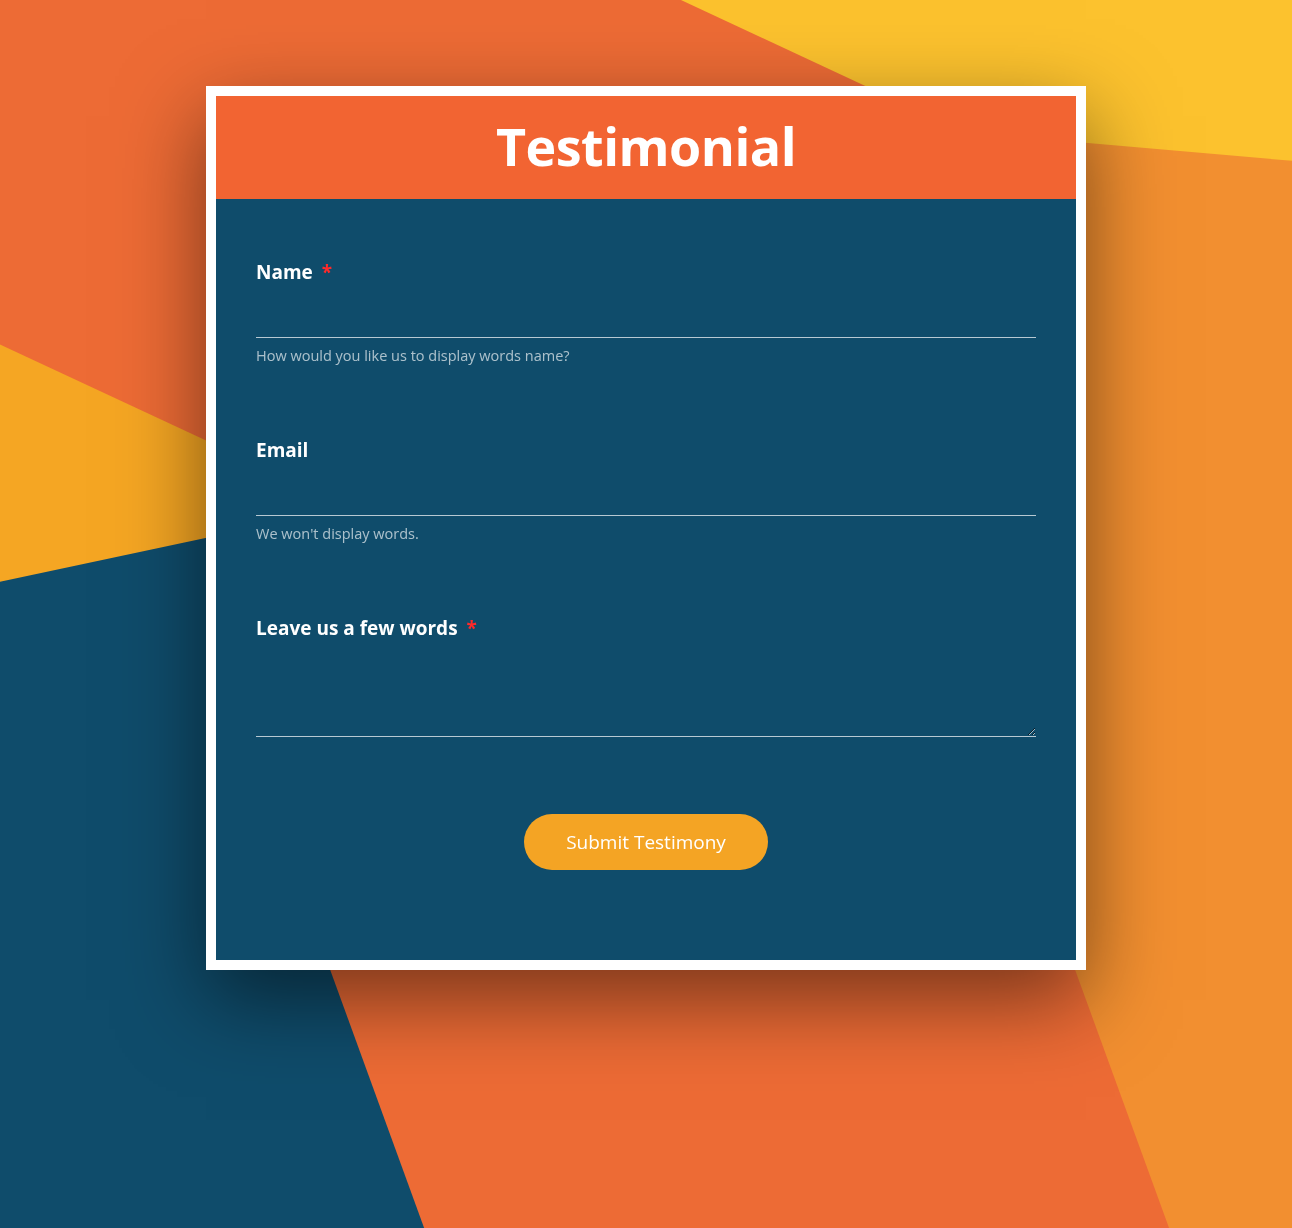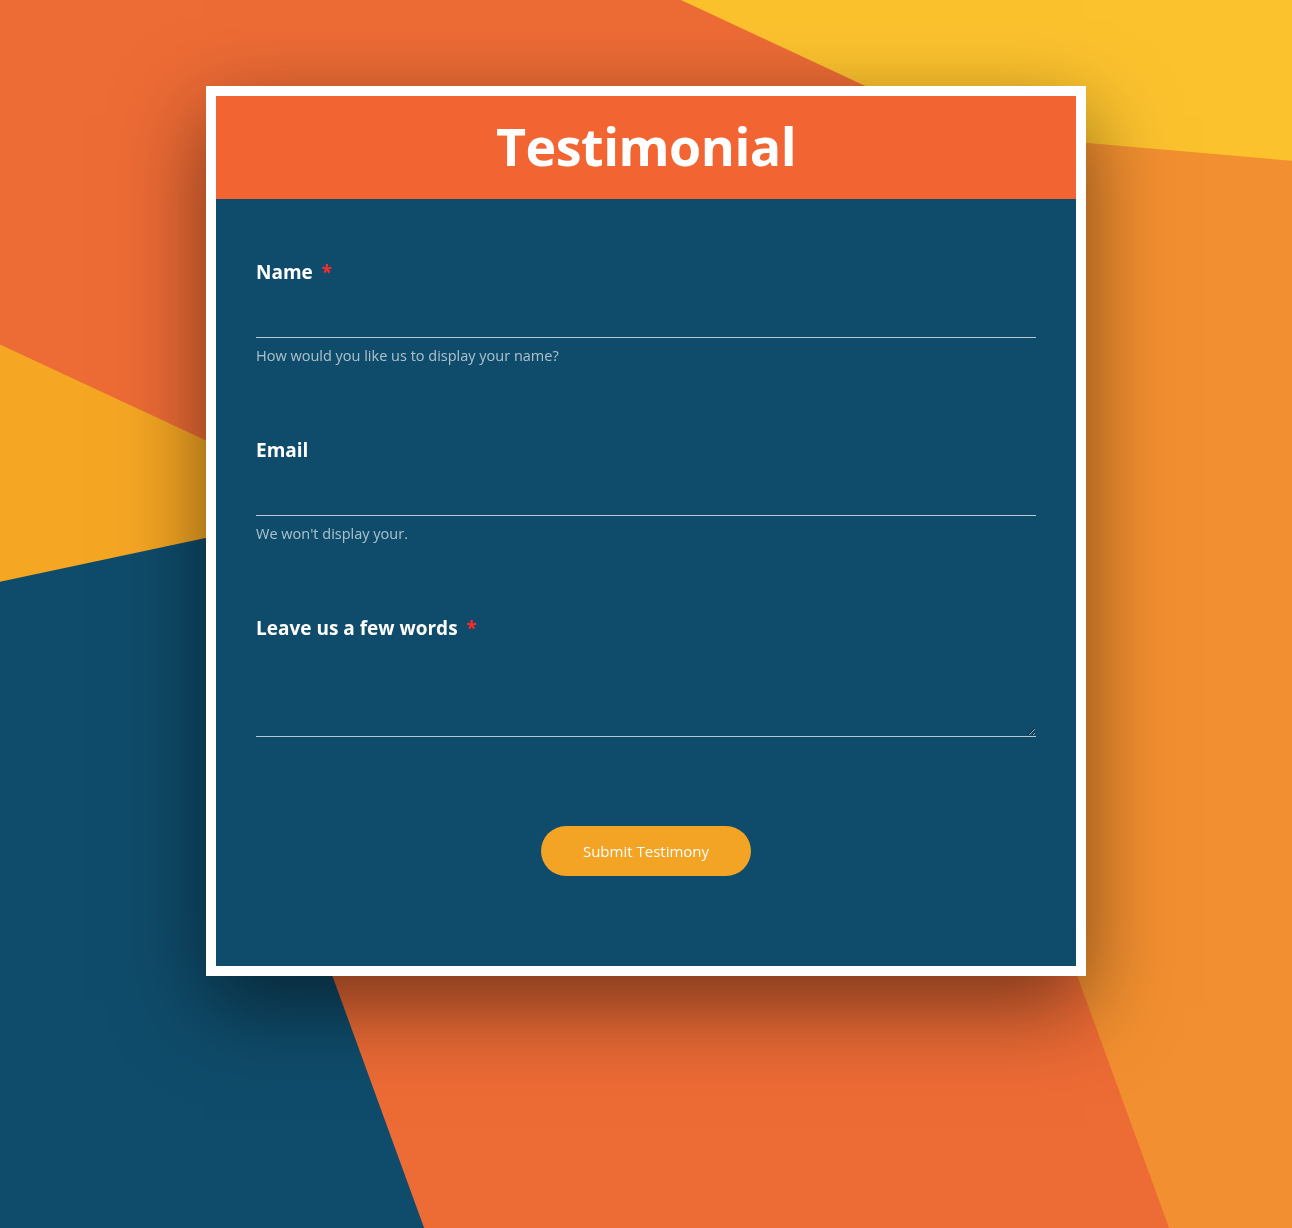--- a/index.html
+++ b/index.html
@@ -157,26 +157,25 @@
     
     .submit-wrapper {
       text-align: center;
     }
     
     .submit-button {
       background: #f4a424;
       color: #fff;
       border: none;
       padding: 15px 42px;
-      font-size: 15px;
+      font-size: 19px;
       border-radius: 30px;
       cursor: pointer;
       font-family: inherit;
       font-weight: 400;
-      margin-top: 12px;
     }
   </style>
 </head>
 <body>
 
 <div class="bg-shape-yellow"></div>
 <div class="bg-shape-orange1"></div>
 <div class="bg-shape-orange2"></div>
 <div class="bg-shape-teal"></div>
 <div class="bg-shape-orange3"></div>
@@ -187,29 +186,29 @@
   </div>
 
   <div class="form-body">
 
     <div class="form-group">
       <label class="form-label">
         <span>Name</span>
         <span class="required">*</span>
       </label>
       <input type="text" class="form-input" value="" style="">
-      <div class="form-help">How would you like us to display your name?</div>
+      <div class="form-help">How would you like us to display words name?</div>
     </div>
 
     <div class="form-group">
       <label class="form-label">
         <span>Email</span>
       </label>
       <input type="email" class="form-input" value="" style="">
-      <div class="form-help">We won't display your.</div>
+      <div class="form-help">We won't display words.</div>
     </div>
 
     <div class="form-group">
       <label class="form-label">
         <span>Leave us a few words</span>
         <span class="required">*</span>
       </label>
       <textarea class="form-textarea" style=""></textarea>
     </div>
 

